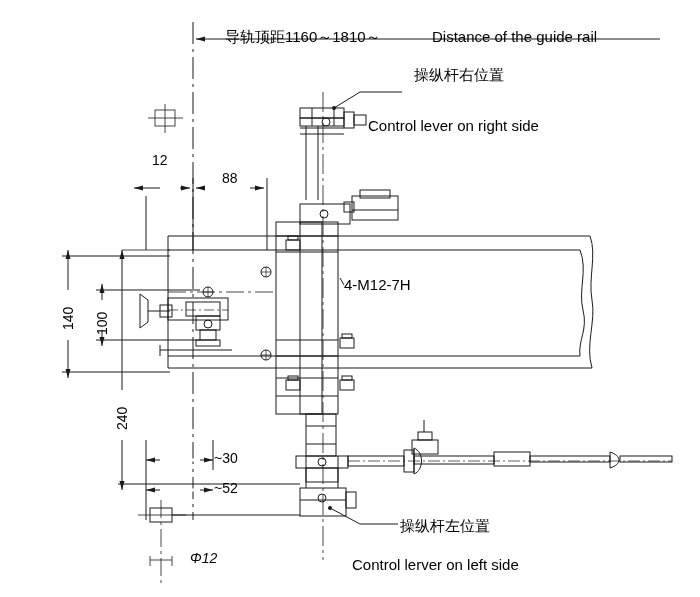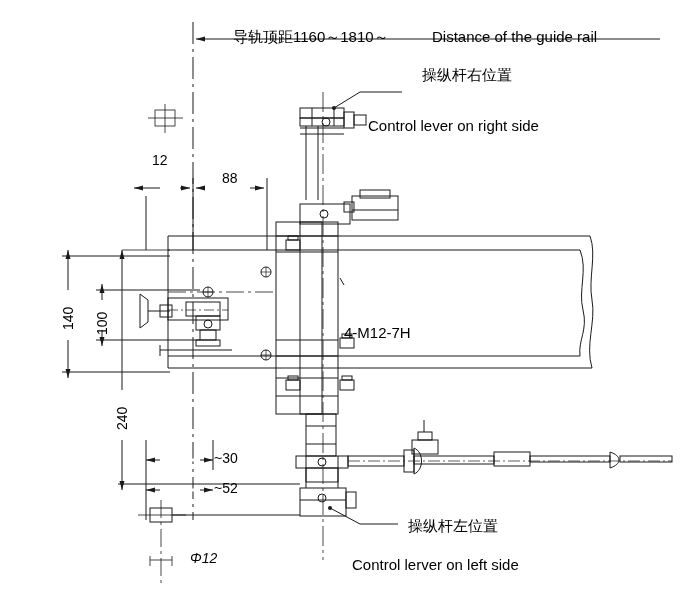--- a/index.html
+++ b/index.html
@@ -21,21 +21,21 @@
     width: 700px;
     height: 597px;
   }
   .lbl {
     position: absolute;
     white-space: nowrap;
     font-family: "Liberation Sans", sans-serif;
     color: #000000;
     line-height: 1.15;
   }
-  .lbl-cn { font-size: 15px; margin-left: 8px; }
+  .lbl-cn { font-size: 15px; }
   .lbl-en { font-size: 15px; }
   .dim    { font-size: 14px; }
   .dim-v  {
     transform: rotate(-90deg);
     transform-origin: left top;
   }
 </style>
 </head>
 <body>
 
@@ -236,21 +236,21 @@
 
 <div class="lbl lbl-cn" style="left:225px; top:28px;">导轨顶距1160～1810～</div>
 <div class="lbl lbl-en" style="left:432px; top:28px;">Distance of the guide rail</div>
 
 <div class="lbl lbl-cn" style="left:414px; top:66px;">操纵杆右位置</div>
 <div class="lbl lbl-en" style="left:368px; top:93px;margin-top:24px;">Control lever on right side</div>
 
 <div class="lbl lbl-cn" style="left:400px; top:517px;text-align:right;">操纵杆左位置</div>
 <div class="lbl lbl-en" style="left:352px; top:556px;">Control lerver on left side</div>
 
-<div class="lbl lbl-en" style="left:344px; top:276px; font-size:15px;margin-top:48px;">4-M12-7H</div>
+<div class="lbl lbl-en" style="left:344px; top:276px; font-size:15px;">4-M12-7H</div>
 
 <div class="lbl dim" style="left:152px; top:152px;">12</div>
 <div class="lbl dim" style="left:222px; top:170px;">88</div>
 <div class="lbl dim" style="left:214px; top:450px;text-align:right;">~30</div>
 <div class="lbl dim" style="left:214px; top:480px;">~52</div>
 <div class="lbl dim" style="left:190px; top:550px;font-style:italic;">Φ12</div>
 
 <div class="lbl dim dim-v" style="left:60px; top:330px;">140</div>
 <div class="lbl dim dim-v" style="left:94px; top:335px;">100</div>
 <div class="lbl dim dim-v" style="left:114px; top:430px;">240</div>

